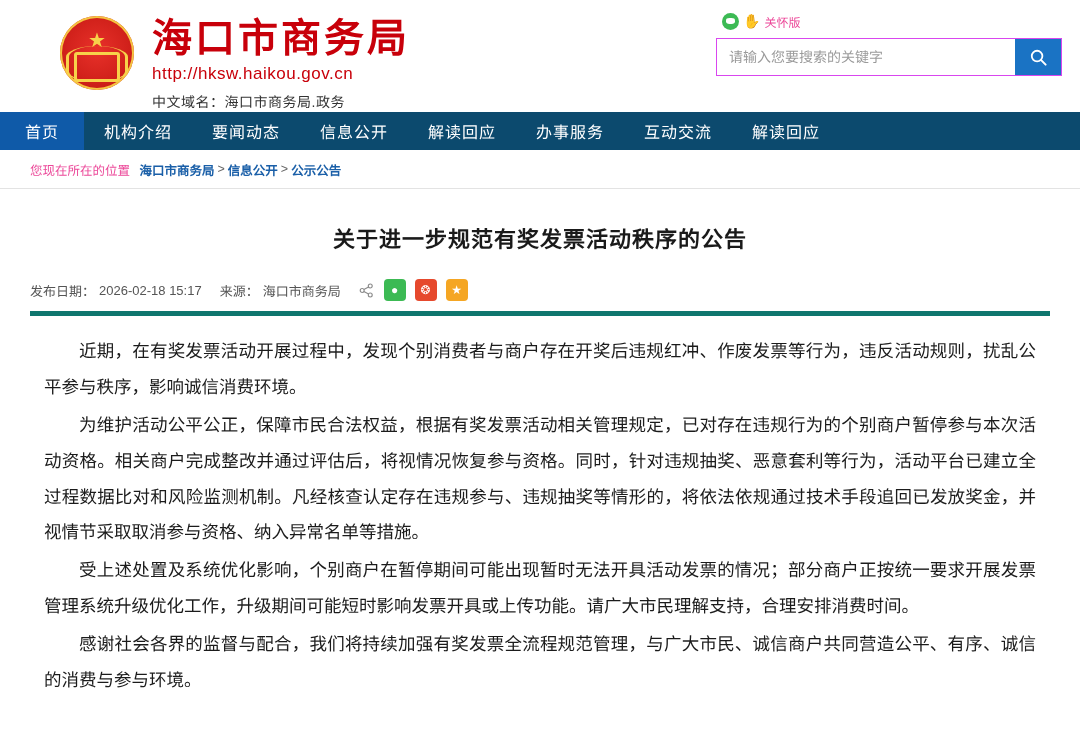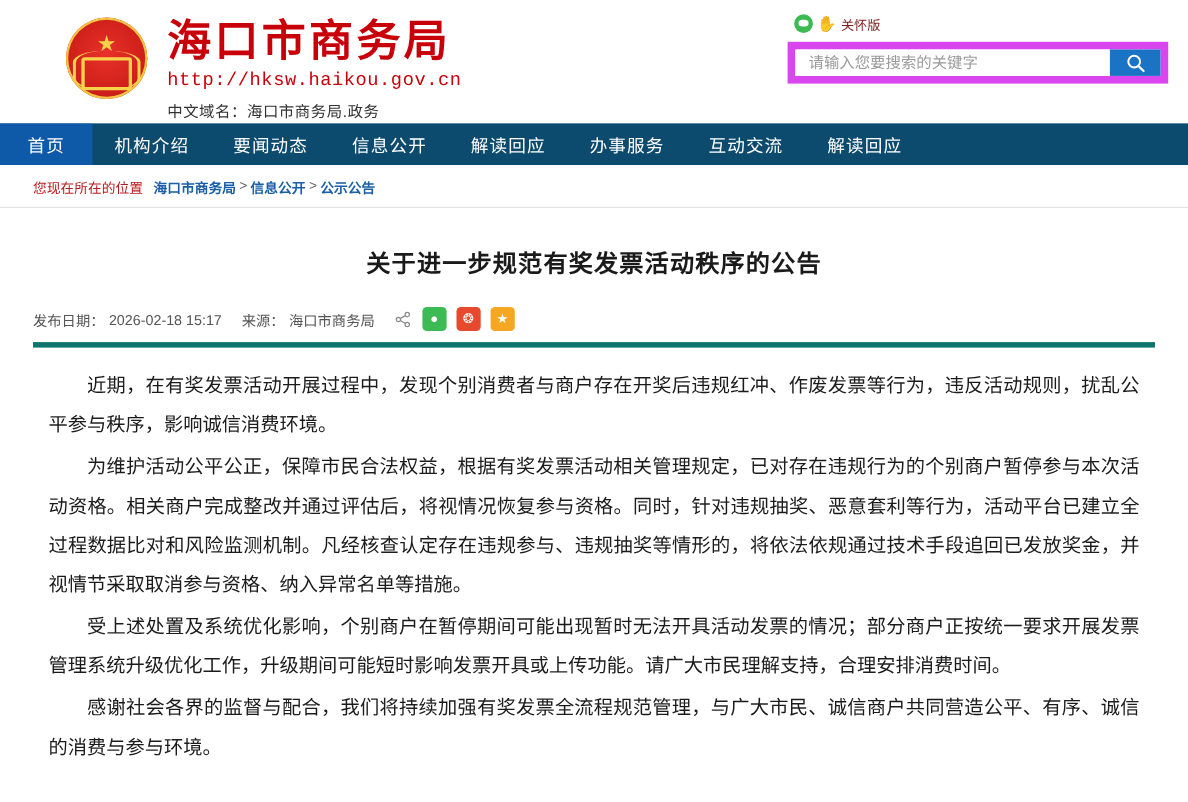--- a/index.html
+++ b/index.html
@@ -77,21 +77,21 @@
     letter-spacing: 3px;
     line-height: 1.1;
     margin: 2px 0 0 0;
     font-family: "DejaVu Sans", "Liberation Sans", sans-serif;
   }
   .site-url {
     font-size: 17px;
     color: #c8000a;
     letter-spacing: 0.5px;
     margin-top: 4px;
-    font-family: Liberation Mono, monospace;
+    font-family: Liberation Sans, sans-serif;
   }
   .site-domain {
     font-size: 14px;
     color: #333333;
     margin-top: 7px;
     letter-spacing: 0.5px;
   }
 
   
   .header-right {
@@ -125,27 +125,27 @@
     background: #ffffff;
     border-radius: 40%;
   }
   .hand-ic {
     font-size: 14px;
     color: #1566c0;
     line-height: 1;
   }
   .top-icons .txt {
     font-size: 12px;
-    color: #7f1d1d;
+    color: #ec4899;
   }
   .search-row {
     display: flex;
     margin-top: 6px;
     height: 38px;
-    border: 7px solid #d946ef;
+    border: 1px solid #d946ef;
     box-sizing: border-box;
   }
   .search-input {
     flex: 1 1 auto;
     border: none;
     outline: none;
     padding: 0 12px;
     font-size: 14px;
     color: #333;
     font-family: "Liberation Sans", sans-serif;
@@ -192,21 +192,21 @@
     height: 38px;
     display: flex;
     align-items: center;
     padding-left: 30px;
     font-size: 12.5px;
     color: #666666;
     border-bottom: 1px solid #e3e3e3;
   }
   .breadcrumb .sep { margin: 0 3px; color: #666; }
   .breadcrumb .crumb { color: #1a5fa8; font-weight: bold; }
-  .breadcrumb .crumb-plain { color: #b91c1c; }
+  .breadcrumb .crumb-plain { color: #ec4899; }
 
   
   .article {
     padding: 0 30px;
   }
   .article-title {
     text-align: center;
     font-size: 22px;
     font-weight: bold;
     color: #1a1a1a;

